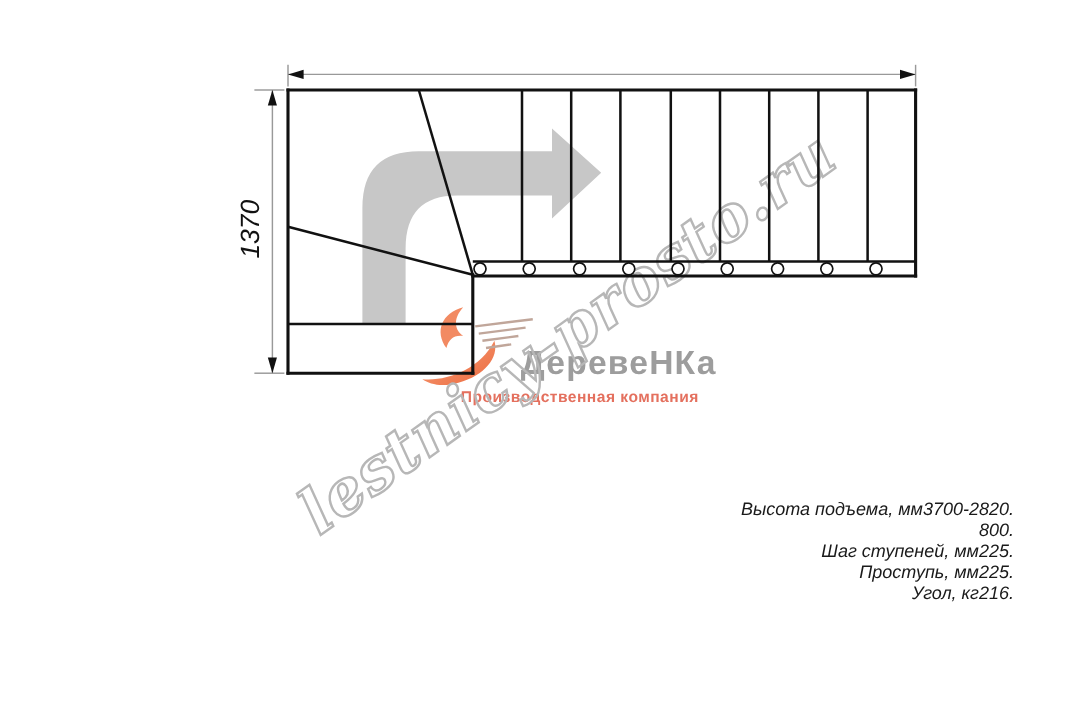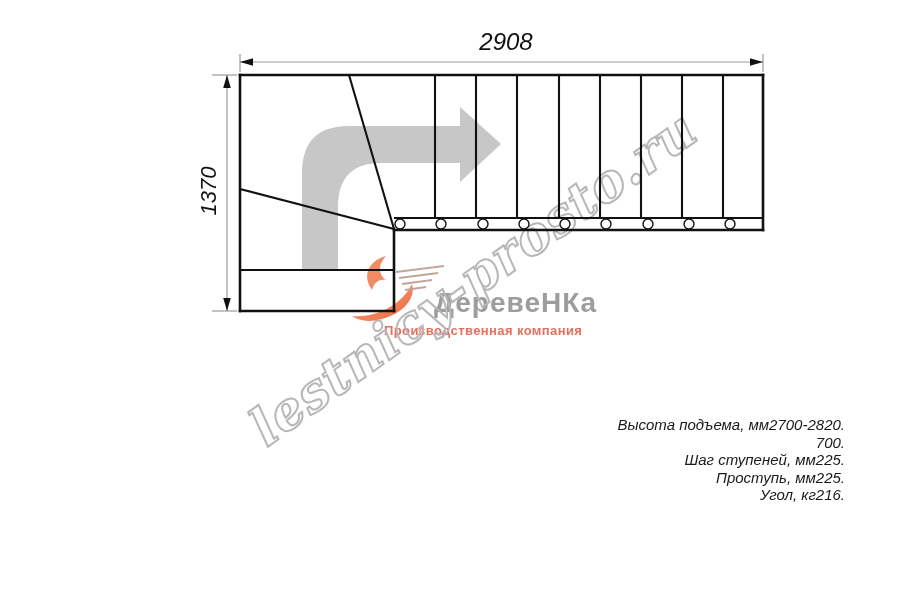--- a/index.html
+++ b/index.html
@@ -129,30 +129,29 @@
       <circle cx="483" cy="224" r="5"></circle>
       <circle cx="524" cy="224" r="5"></circle>
       <circle cx="565" cy="224" r="5"></circle>
       <circle cx="606" cy="224" r="5"></circle>
       <circle cx="648" cy="224" r="5"></circle>
       <circle cx="689" cy="224" r="5"></circle>
       <circle cx="730" cy="224" r="5"></circle>
     </g>
   </svg>
 
-  <div class="dim-label dim-top">2908</div>
   <div class="dim-label dim-left">1370</div>
 
   <div class="specs">
     <div class="spec-row">
       <span class="lbl">Высота подъема, мм</span>
-      <span class="val">2700-2820.</span>
+      <span class="val">3700-2820.</span>
     </div>
     <div class="spec-row">
-      <span class="val">700.</span>
+      <span class="val">800.</span>
     </div>
     <div class="spec-row">
       <span class="lbl">Шаг ступеней, мм</span>
       <span class="val">225.</span>
     </div>
     <div class="spec-row">
       <span class="lbl">Проступь, мм</span>
       <span class="val">225.</span>
     </div>
     <div class="spec-row">

